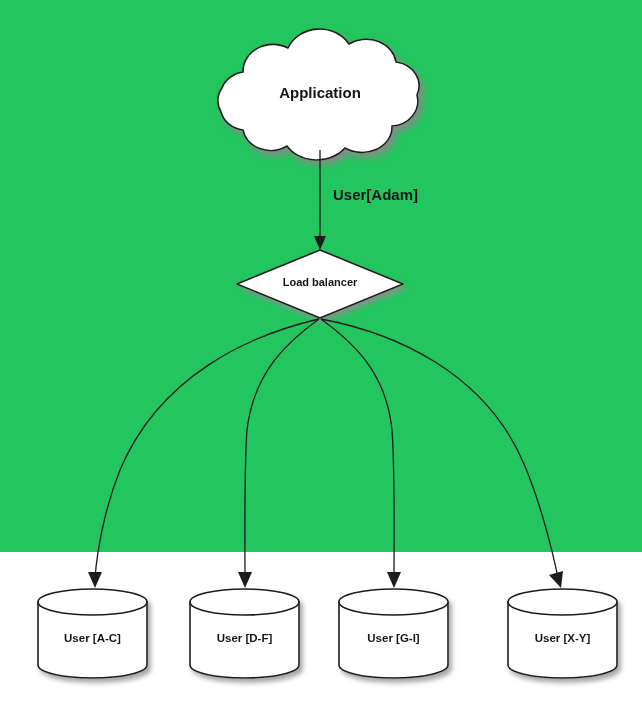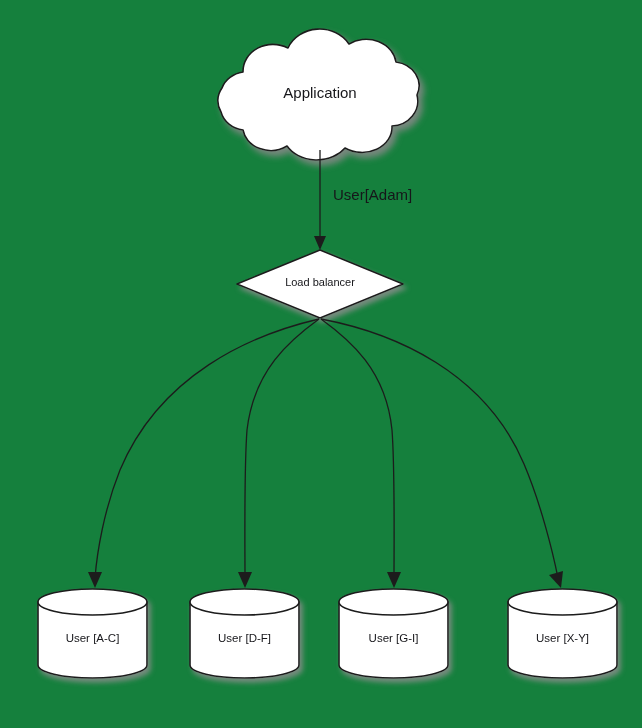--- a/index.html
+++ b/index.html
@@ -10,22 +10,23 @@
   body {
     width: 642px;
     height: 728px;
     overflow: hidden;
     font-family: "Liberation Sans", sans-serif;
     color: #1a1a1a;
   }
   #diagram-root {
     position: relative;
     width: 642px;
-    height: 728px;
-    background: #15803d;
+    height: 552px;
+    background: #22c55e;
+    font-weight: bold;
   }
   svg.canvas {
     position: absolute;
     top: 0;
     left: 0;
     width: 642px;
     height: 728px;
     display: block;
   }
   .node-shape {

